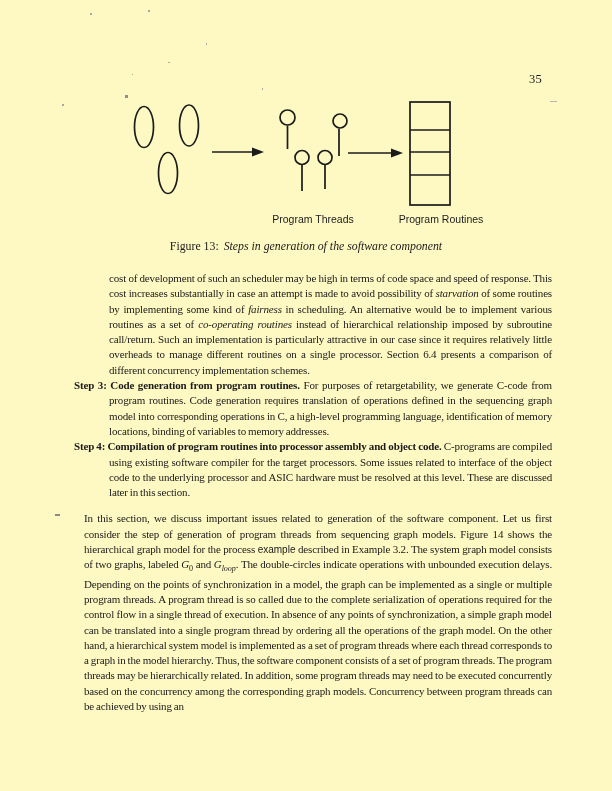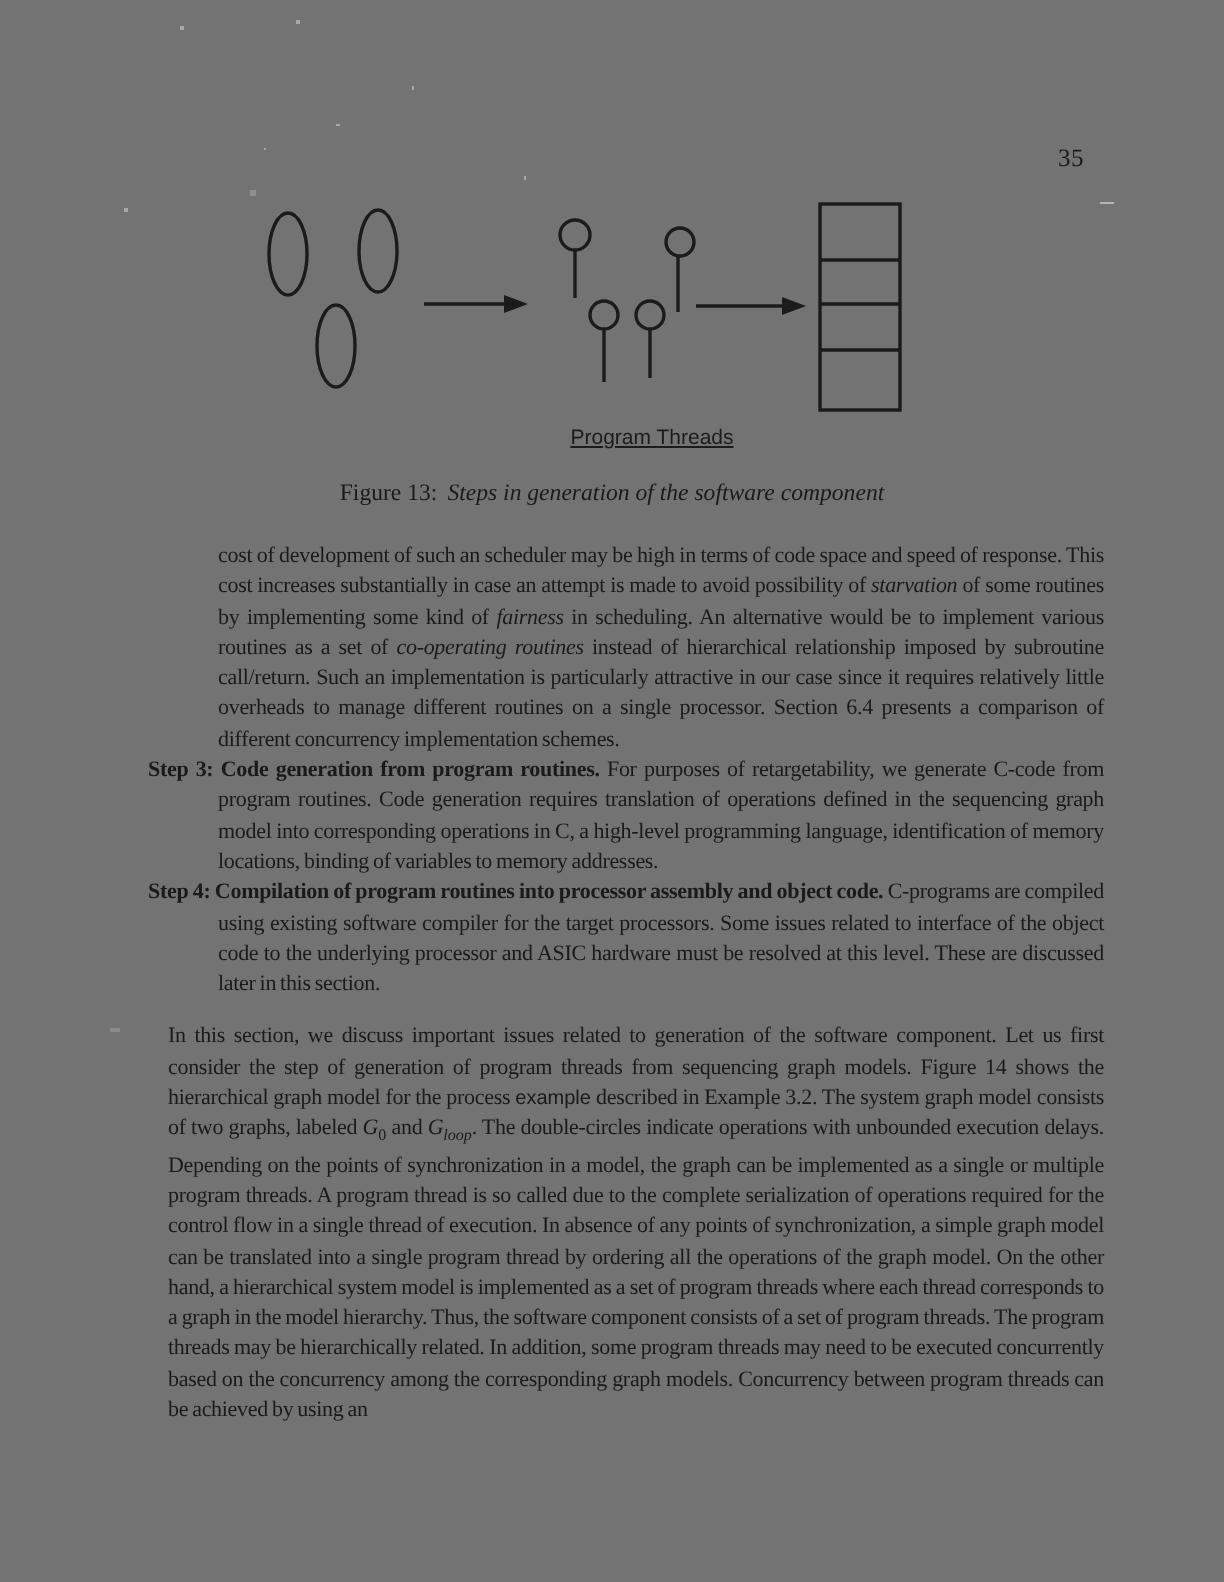--- a/index.html
+++ b/index.html
@@ -1,35 +1,35 @@
 <!DOCTYPE html>
 <html><head>
 <meta charset="utf-8">
 <style>
   html,body{margin:0;padding:0;background:#ffffff;}
   .page{
     position:relative;
     width:612px;height:791px;
-    background:#737373;
+    background:#fef9c3;
     font-family:"Liberation Serif", serif;
     color:#1a1a1a;
     overflow:hidden;
   }
   .page-number{
     position:absolute;top:72px;left:529px;
     font-size:12.5px;letter-spacing:0.3px;
   }
   .figure-svg{position:absolute;top:0;left:0;}
   .fig-label{
     position:absolute;top:213px;width:180px;
     font-family:"Liberation Sans", sans-serif;
     font-size:10.5px;color:#1c1c1c;text-align:center;
   }
   .lbl-models{left:101px;}
-  .lbl-threads{left:236px;text-decoration:underline;}
+  .lbl-threads{left:223px;}
   .lbl-routines{left:351px;}
   .caption{
     position:absolute;top:239px;left:0;width:612px;
     text-align:center;font-size:11.8px;
   }
   .caption .prefix{margin-right:5px;}
   .caption .ital{font-style:italic;}
   .body-text{
     position:absolute;top:271px;left:74px;width:478px;
     font-size:11px;line-height:15.3px;
@@ -80,20 +80,21 @@
     </g>
     <g>
       <rect x="410" y="102" width="40" height="103"></rect>
       <line x1="410" y1="130" x2="450" y2="130"></line>
       <line x1="410" y1="152" x2="450" y2="152"></line>
       <line x1="410" y1="175" x2="450" y2="175"></line>
     </g>
   </svg>
 
   <div class="fig-label lbl-threads">Program Threads</div>
+  <div class="fig-label lbl-routines">Program Routines</div>
 
   <div class="caption">
     <span class="prefix">Figure 13:</span><span class="ital">Steps in generation of the software component</span>
   </div>
 
   <div class="body-text">
     <p class="cont"><span>cost of development of such an scheduler may be high in terms of code space and speed of response. This cost increases substantially in case an attempt is made to avoid possibility of </span><span class="seg-i">starvation</span><span> of some routines by implementing some kind of </span><span class="seg-i">fairness</span><span> in scheduling. An alternative would be to implement various routines as a set of </span><span class="seg-i">co-operating routines</span><span> instead of hierarchical relationship imposed by subroutine call/return. Such an implementation is particularly attractive in our case since it requires relatively little overheads to manage different routines on a single processor. Section 6.4 presents a comparison of different concurrency implementation schemes.</span></p>
     <p class="step"><span class="seg-b">Step 3: Code generation from program routines.</span><span> For purposes of retargetability, we generate C-code from program routines. Code generation requires translation of operations defined in the sequencing graph model into corresponding operations in C, a high-level programming language, identification of memory locations, binding of variables to memory addresses.</span></p>
     <p class="step"><span class="seg-b">Step 4: Compilation of program routines into processor assembly and object code.</span><span> C-programs are compiled using existing software compiler for the target processors. Some issues related to interface of the object code to the underlying processor and ASIC hardware must be resolved at this level. These are discussed later in this section.</span></p>
     <p class="sect"><span>In this section, we discuss important issues related to generation of the software component. Let us first consider the step of generation of program threads from sequencing graph models. Figure 14 shows the hierarchical graph model for the process </span><span class="seg-m">example</span><span> described in Example 3.2. The system graph model consists of two graphs, labeled </span><span class="seg-i">G</span><span class="seg-sub">0</span><span> and </span><span class="seg-i">G</span><span class="seg-isub">loop</span><span>. The double-circles indicate operations with unbounded execution delays. Depending on the points of synchronization in a model, the graph can be implemented as a single or multiple program threads. A program thread is so called due to the complete serialization of operations required for the control flow in a single thread of execution. In absence of any points of synchronization, a simple graph model can be translated into a single program thread by ordering all the operations of the graph model. On the other hand, a hierarchical system model is implemented as a set of program threads where each thread corresponds to a graph in the model hierarchy. Thus, the software component consists of a set of program threads. The program threads may be hierarchically related. In addition, some program threads may need to be executed concurrently based on the concurrency among the corresponding graph models. Concurrency between program threads can be achieved by using an</span></p>

